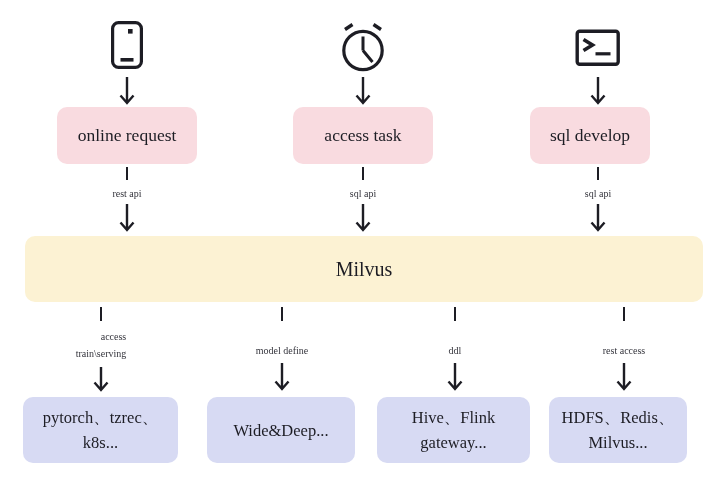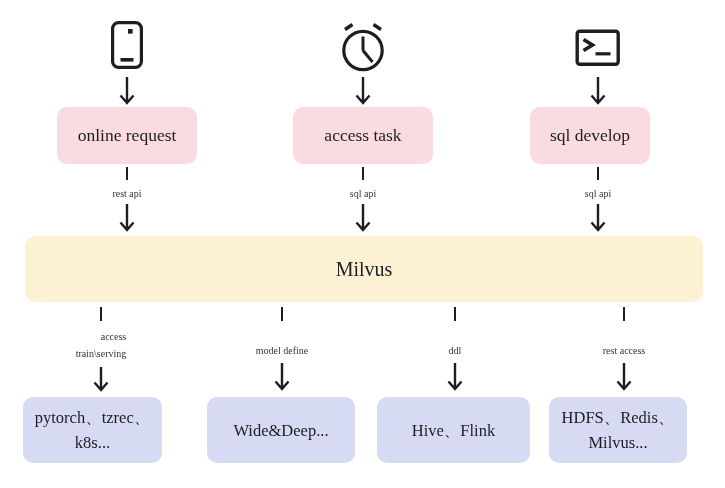--- a/index.html
+++ b/index.html
@@ -121,28 +121,29 @@
   </svg>
 
   <div class="abs vline" style="left:622.7px;top:307px;height:14px"></div>
   <div class="abs elabel" style="left:624px;top:342px">
     <span>rest access</span>
   </div>
   <svg class="abs arr" style="left:615px;top:362px" width="18" height="30" viewBox="0 0 18 30">
     <path d="M9 1 V26 M2.5 19.5 L9 27 L15.5 19.5" fill="none" stroke="currentColor" stroke-width="2.4"></path>
   </svg>
 
-  <div class="abs node purple" style="left:23px;top:397px;width:139px;height:66px">
+  <div class="abs node purple" style="left:23px;top:397px;width:155px;height:66px">
     <span>pytorch、tzrec、</span>
     <span>k8s...</span>
   </div>
   <div class="abs node purple" style="left:207px;top:397px;width:148px;height:66px">
     <span>Wide&amp;Deep...</span>
   </div>
   <div class="abs node purple" style="left:377px;top:397px;width:153px;height:66px">
     <span>Hive、Flink</span>
+    <span>gateway...</span>
   </div>
   <div class="abs node purple" style="left:549px;top:397px;width:138px;height:66px">
     <span>HDFS、Redis、</span>
     <span>Milvus...</span>
   </div>
 
 </div>
 
 </body></html>

